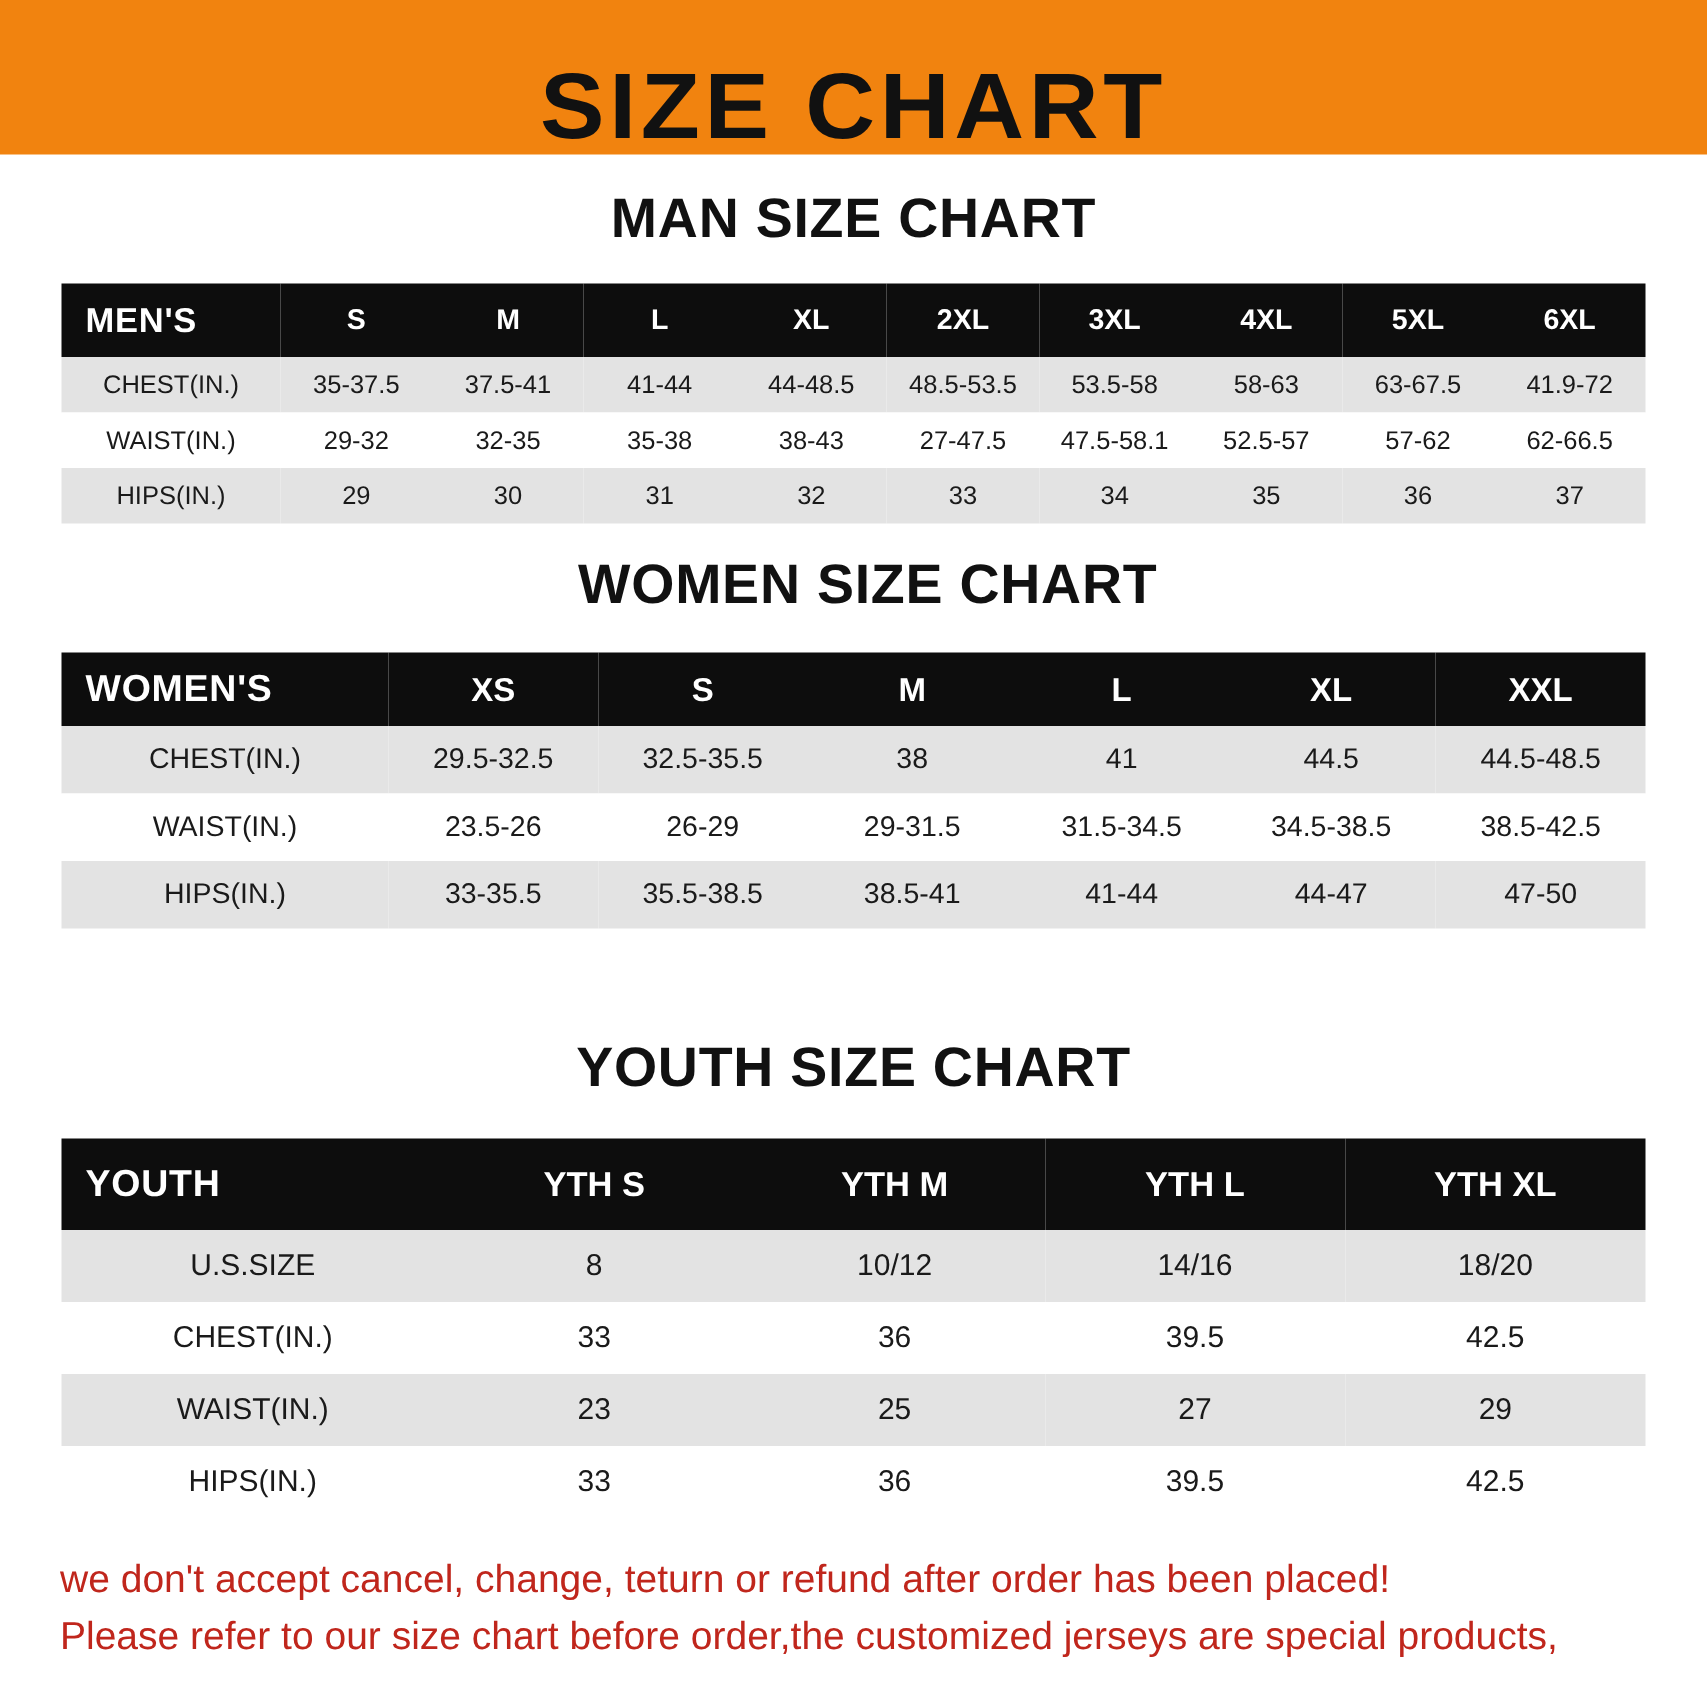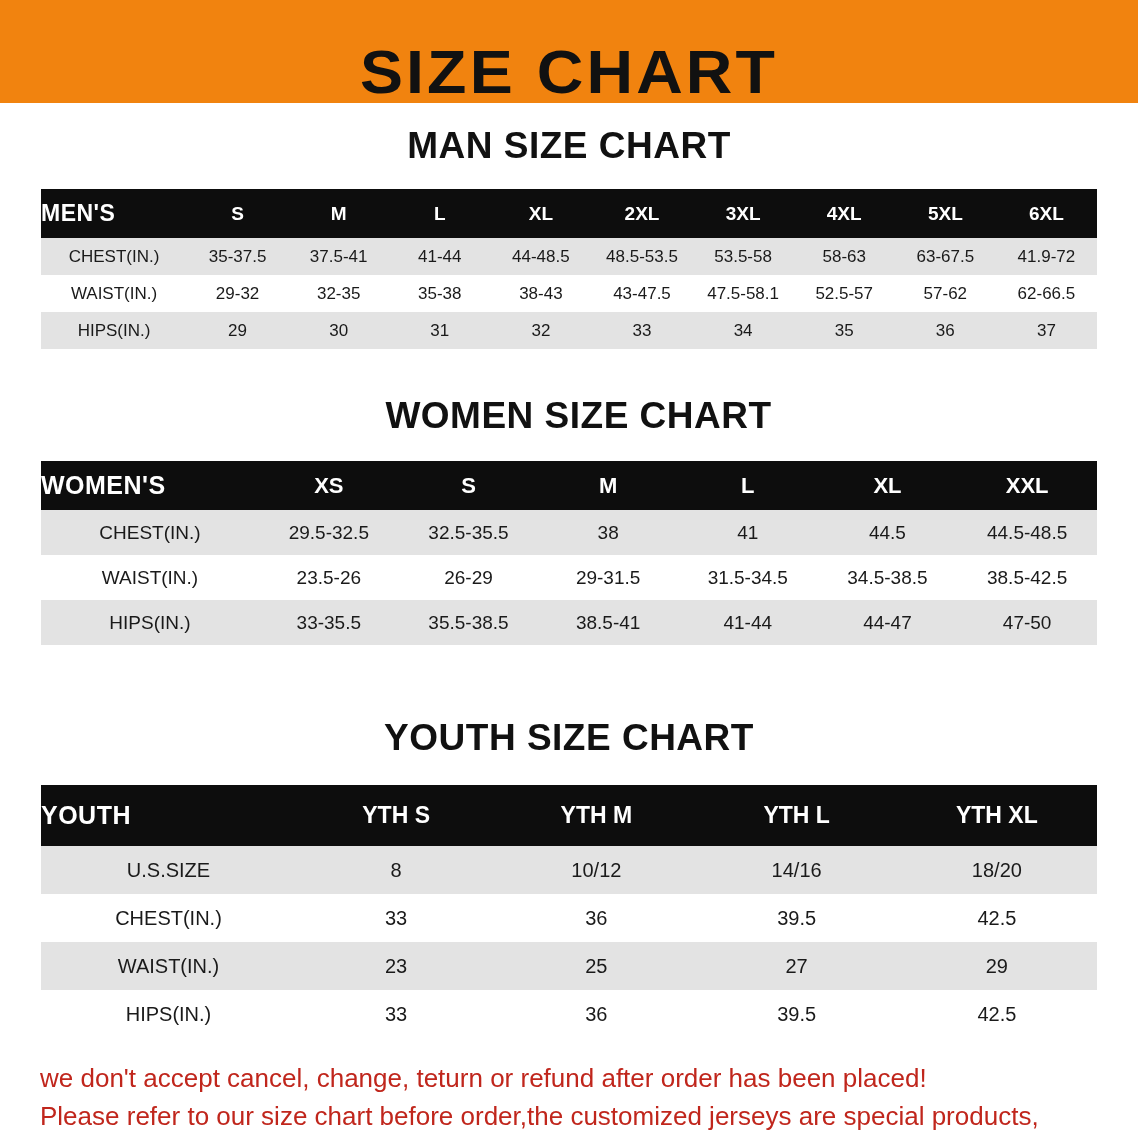--- a/index.html
+++ b/index.html
@@ -42,21 +42,21 @@
 
   
   .section-title {
     text-align: center;
     font-weight: bold;
     font-size: 37px;
     letter-spacing: 0.5px;
     color: #111111;
   }
   .st-man    { margin-top: 22px; margin-bottom: 22px; }
-  .st-women  { margin-top: 46px; margin-bottom: 24px; padding-left: 19px; }
+  .st-women  { margin-top: 20px; margin-bottom: 24px; padding-left: 19px; }
   .st-youth  { margin-top: 72px; margin-bottom: 26px; }
 
   
   .table-wrap {
     margin: 0 41px;
   }
   table {
     width: 100%;
     border-collapse: collapse;
     table-layout: fixed;
@@ -65,20 +65,21 @@
     background: #0d0d0d;
     color: #ffffff;
     font-weight: bold;
     text-align: center;
     padding: 0;
     height: 49px;
     vertical-align: middle;
   }
   thead th.rowlabel {
     text-align: left;
+    padding-left: 16px;
   }
   tbody td {
     text-align: center;
     vertical-align: middle;
     color: #1a1a1a;
   }
   tbody td.rowlabel {
     text-align: center;
   }
   tr.shade td { background: #e3e3e3; }
@@ -166,21 +167,21 @@
           <td>58-63</td>
           <td>63-67.5</td>
           <td>41.9-72</td>
         </tr>
         <tr class="plain">
           <td class="rowlabel">WAIST(IN.)</td>
           <td>29-32</td>
           <td>32-35</td>
           <td>35-38</td>
           <td>38-43</td>
-          <td>43-47.5</td>
+          <td>27-47.5</td>
           <td>47.5-58.1</td>
           <td>52.5-57</td>
           <td>57-62</td>
           <td>62-66.5</td>
         </tr>
         <tr class="shade">
           <td class="rowlabel">HIPS(IN.)</td>
           <td>29</td>
           <td>30</td>
           <td>31</td>

